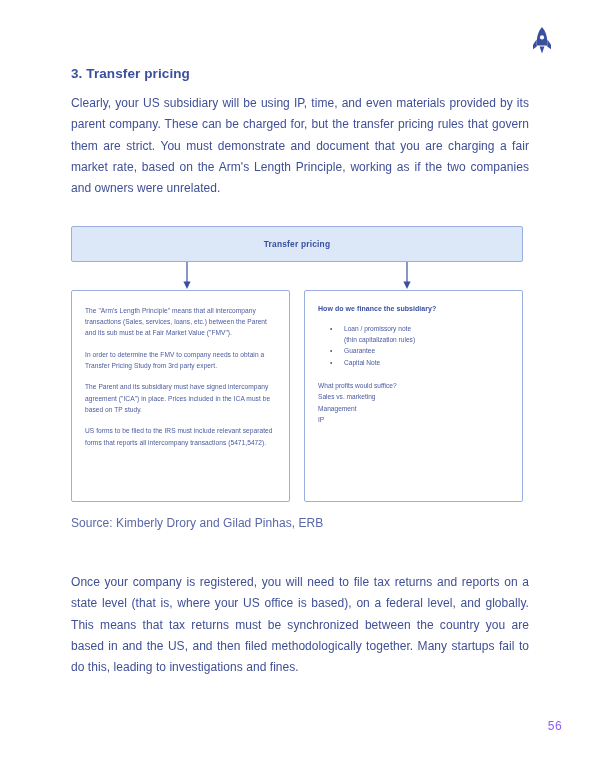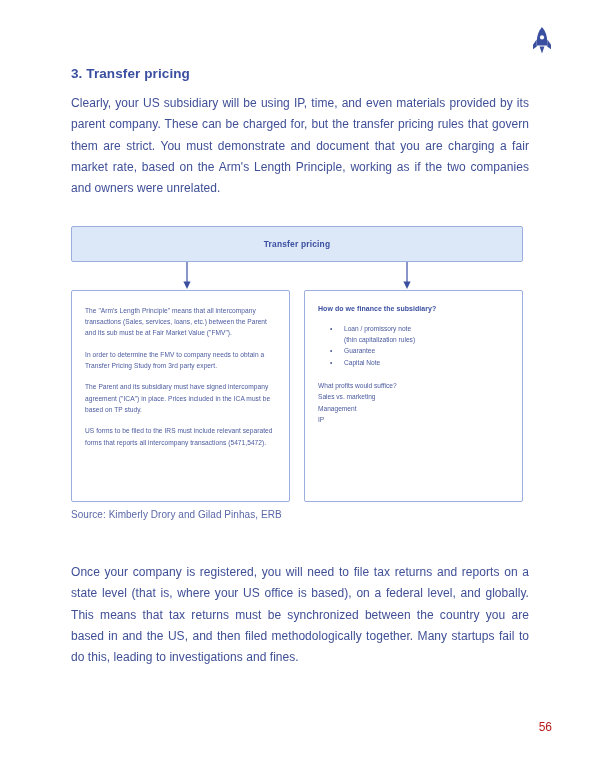--- a/index.html
+++ b/index.html
@@ -134,34 +134,35 @@
   }
 
   .plainline {
     font-size: 6.6px;
     line-height: 1.72;
     color: #4a5a9e;
     margin: 0;
   }
 
   .source {
-    margin-top: 7px;
-    font-size: 10px;
+    margin-top: 14px;
+    font-size: 12px;
     color: #5a68a8;
     letter-spacing: 0.05px;
   }
 
   .section-2 { margin-top: 42px; }
 
   .page-number {
     position: absolute;
-    right: 48px;
+    right: 38px;
     bottom: 42px;
     font-size: 12px;
-    color: #b91c1c;
+    color: #8b5cf6;
+    font-family: Liberation Mono, monospace;
   }
 </style>
 </head>
 <body>
 
 <div class="page">
 
   <div class="logo">
     <svg width="28" height="30" viewBox="0 0 28 30" xmlns="http://www.w3.org/2000/svg">
       <path d="M14 1 C17.6 5.2 19.2 10.2 19.2 15.2 L19.2 19.6 L8.8 19.6 L8.8 15.2 C8.8 10.2 10.4 5.2 14 1 Z" fill="#3a4fa0"></path>

